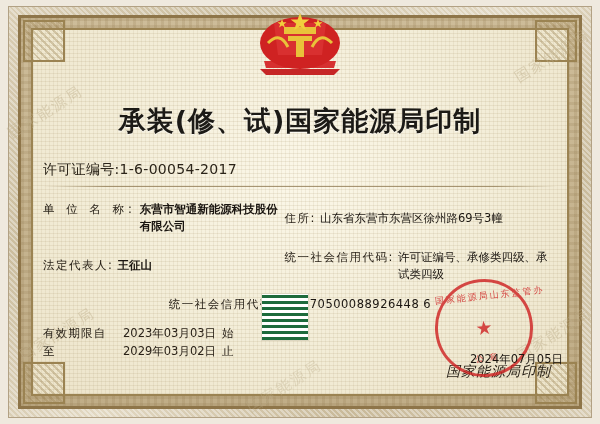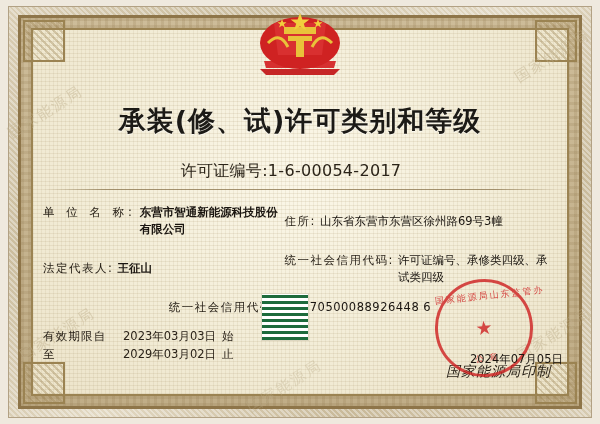--- a/index.html
+++ b/index.html
@@ -88,23 +88,23 @@
     font-family: "DejaVu Sans", "Liberation Sans", sans-serif;
     font-size: 27px;
     font-weight: bold;
     letter-spacing: 1px;
     color: #1c1a16;
     margin-top: 28px;
     text-shadow: 0 1px 0 rgba(255,255,255,.6);
   }
   .cert-no {
     margin-top: 22px;
-    text-align: center;
+    text-align: left;
     padding-right: 18px;
-    font-size: 16px;
+    font-size: 14px;
     color: #2b2419;
     letter-spacing: .3px;
   }
   .rule {
     margin-top: 7px;
     height: 1px;
     background: linear-gradient(90deg, rgba(140,118,78,0), rgba(140,118,78,.75) 12%, rgba(140,118,78,.75) 88%, rgba(140,118,78,0));
   }
 
   .fields {
@@ -285,21 +285,21 @@
         <polygon points="64,10 65.2,13.2 68.6,13.2 65.9,15.3 66.9,18.5 64,16.6 61.1,18.5 62.1,15.3 59.4,13.2 62.8,13.2" fill="#f2cf3d"></polygon>
         <rect x="42" y="32" width="8" height="16" fill="#e9c23a"></rect>
         <path d="M14 34 Q26 22 34 38" stroke="#e9c23a" stroke-width="3" fill="none"></path>
         <path d="M78 34 Q66 22 58 38" stroke="#e9c23a" stroke-width="3" fill="none"></path>
       </g>
     </svg>
   </div>
 
   <div class="content">
 
-    <div class="title">承装(修、试)许可类别和等级</div>
+    <div class="title">承装(修、试)国家能源局印制</div>
 
     <div class="cert-no">
       <span>许可证编号:</span><span>1-6-00054-2017</span>
     </div>
 
     <div class="rule"></div>
 
     <div class="fields">
 
       <div class="row">

